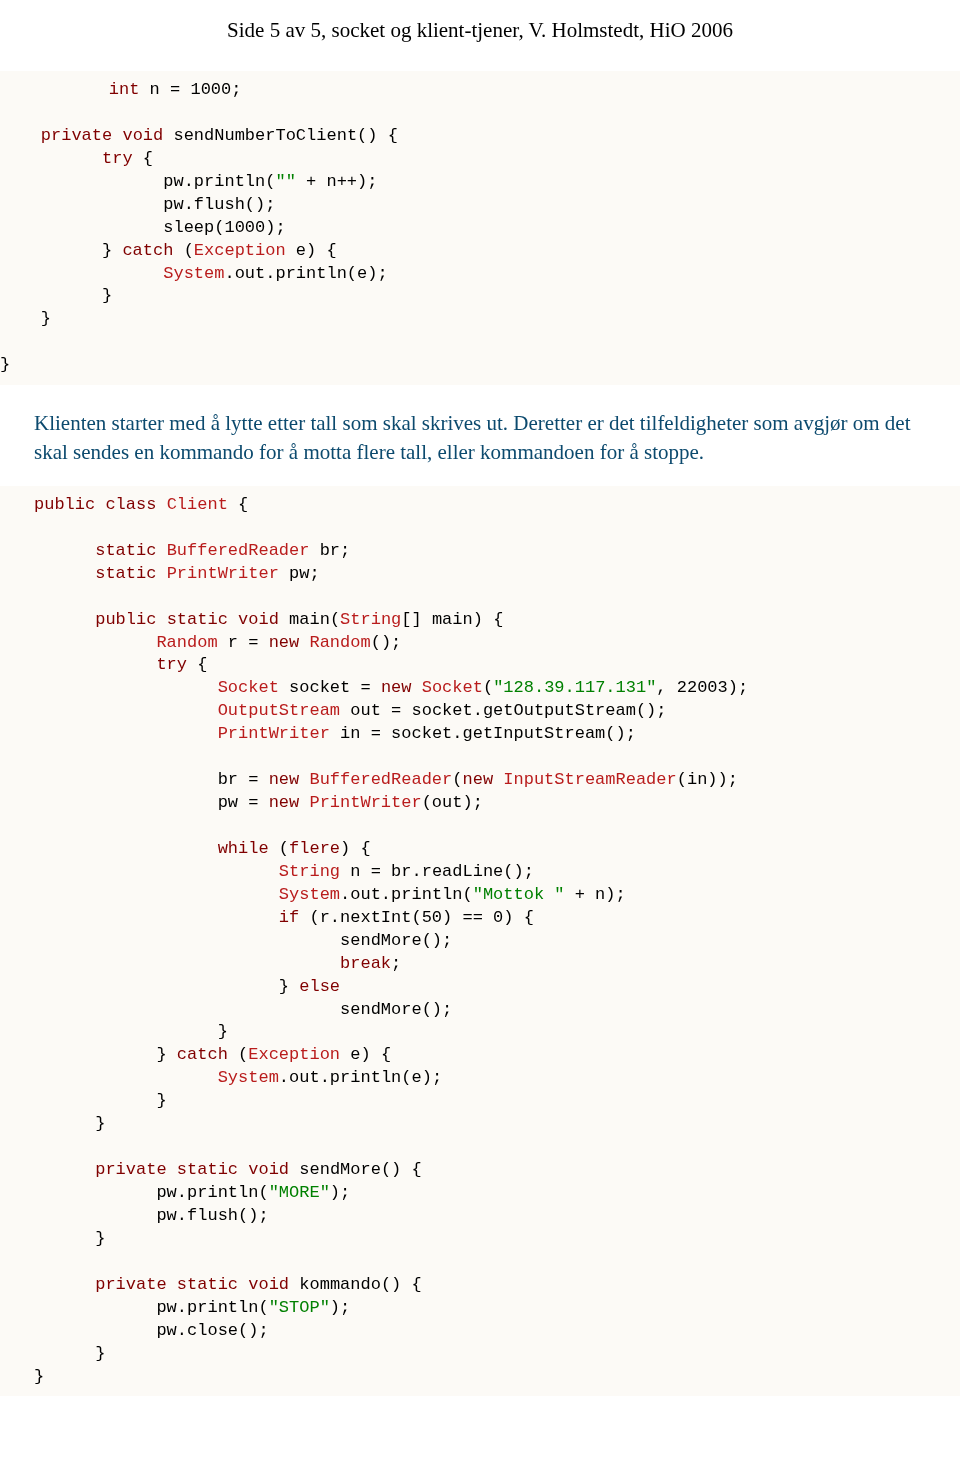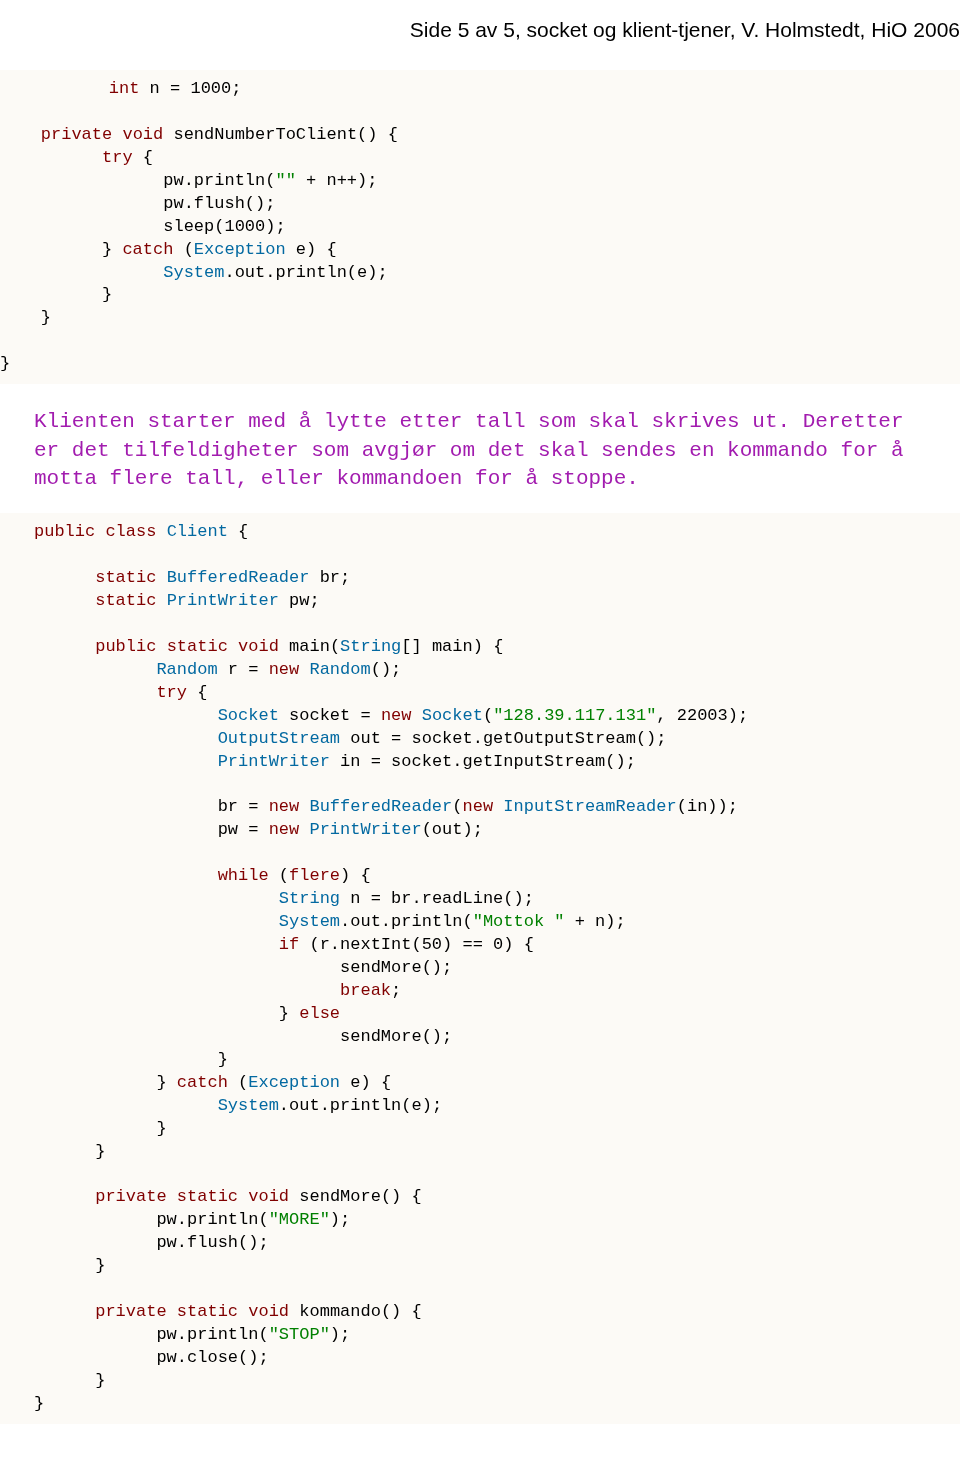--- a/index.html
+++ b/index.html
@@ -11,49 +11,49 @@
   }
   .page {
     width: 960px;
     min-height: 1484px;
     background: #ffffff;
     position: relative;
     box-sizing: border-box;
     padding: 0;
   }
   .header {
-    text-align: right;
+    text-align: center;
     font-size: 21px;
     color: #000000;
     padding-top: 18px;
     padding-bottom: 28px;
-    font-family: Liberation Sans, sans-serif;
+    font-family: Liberation Serif, serif;
   }
   .codeblock {
     background: #fcfaf6;
     font-family: "Courier New", Courier, monospace;
     font-size: 17px;
     line-height: 1.35;
     color: #000000;
     white-space: pre;
     padding: 8px 0;
     margin: 0;
   }
   .codeblock .indent {
     margin-left: 68px;
   }
   .bodytext {
-    font-family: Liberation Mono, monospace;
+    font-family: Liberation Serif, serif;
     font-size: 21px;
-    color: #a21caf;
+    color: #0c4a6e;
     line-height: 1.35;
     padding: 24px 34px 20px 34px;
   }
   .kw { color: #800000; }  
-  .cls { color: #0369a1; } 
+  .cls { color: #b91c1c; } 
   .str { color: #008000; } 
 </style>
 </head>
 <body>
 
 <div class="page">
 
   <div class="header">Side 5 av 5, socket og klient-tjener, V. Holmstedt, HiO 2006</div>
 
   <div class="codeblock"><span class="indent"><span>    </span><span class="kw">int</span><span> n = 1000;</span>

